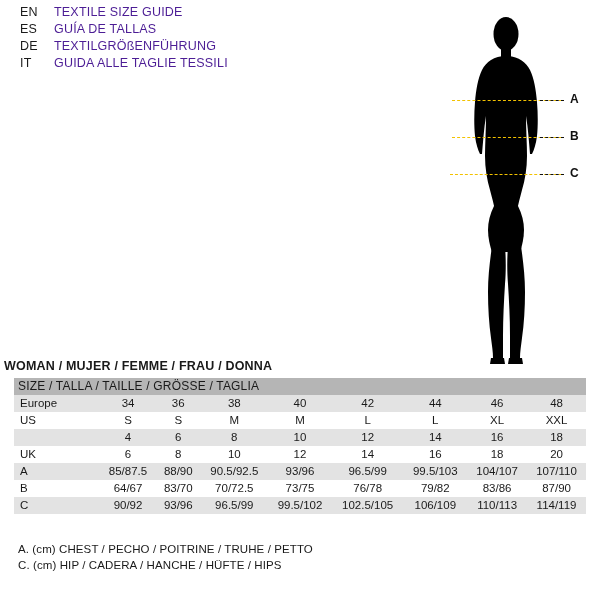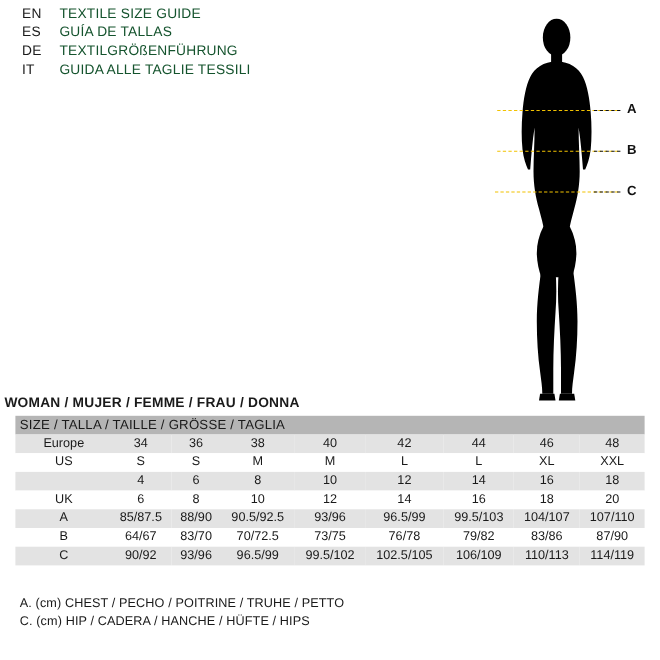--- a/index.html
+++ b/index.html
@@ -27,21 +27,21 @@
     font-size: 12.5px;
     line-height: 17px;
     letter-spacing: 0.2px;
   }
   .lang-code {
     width: 34px;
     flex: 0 0 34px;
     color: #1a1a1a;
   }
   .lang-text {
-    color: #14532d;
+    color: #4c1d95;
     white-space: nowrap;
   }
 
   
   .figure-area {
     position: absolute;
     left: 430px;
     top: 8px;
     width: 170px;
     height: 360px;
@@ -101,21 +101,21 @@
     color: #1a1a1a;
   }
   table.size-table td {
     padding: 2px 4px;
     height: 17px;
     line-height: 13px;
     text-align: center;
     white-space: nowrap;
   }
   table.size-table td.rowhead {
-    text-align: center;
+    text-align: left;
     padding-left: 6px;
     width: 86px;
   }
   tr.head-row td {
     background: #b5b5b5;
     font-weight: normal;
     text-align: left;
     font-size: 12px;
     letter-spacing: 0.2px;
   }

